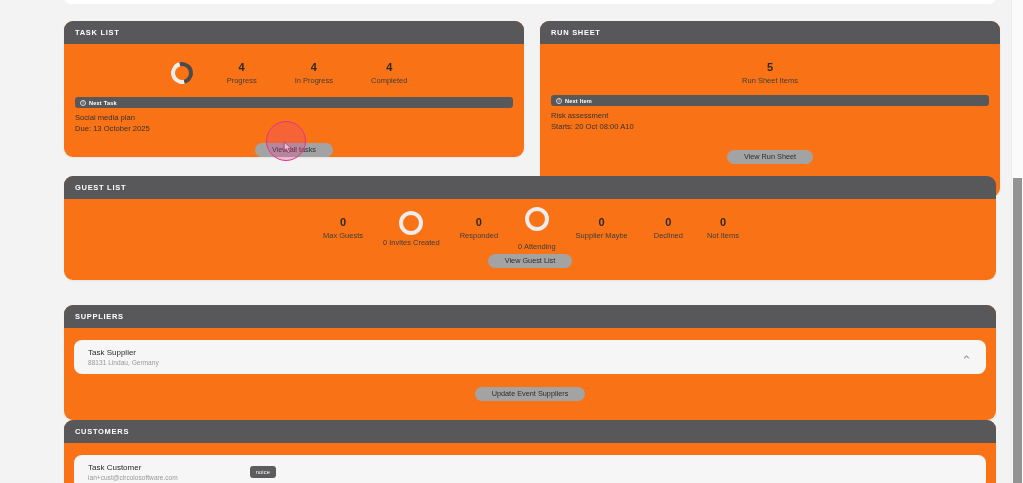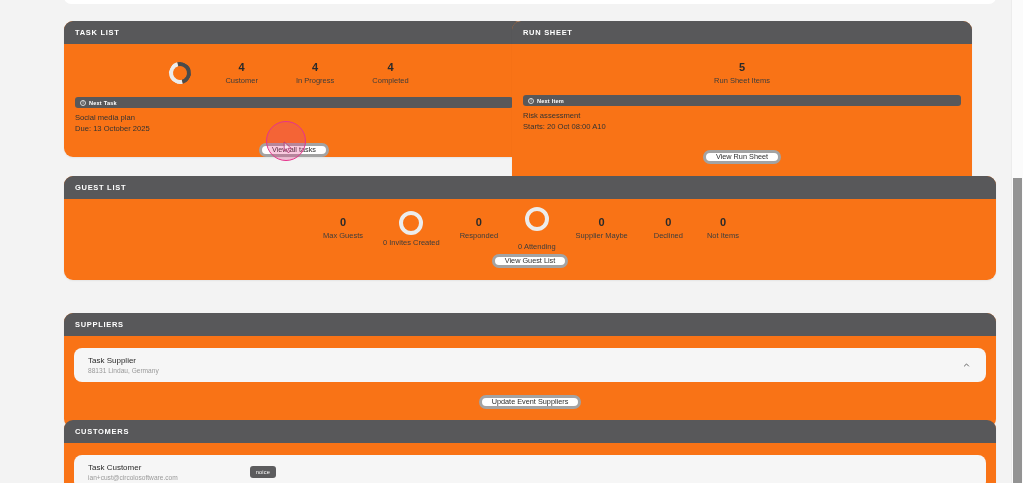--- a/index.html
+++ b/index.html
@@ -74,21 +74,21 @@
     font-size: 5px; color: #e5e5e5; line-height: 1;
     flex: 0 0 auto;
   }
   .info-bar .i-label { color: #ffffff; font-size: 5.6px; font-weight: bold; letter-spacing: .2px; }
 
   .next-line { font-size: 7.6px; color: #333; line-height: 10.5px; }
 
   
   .pill {
     display: inline-flex; align-items: center; justify-content: center;
-    border: 3px solid #a3a3a3;
+    border: 7px solid #a3a3a3;
     border-radius: 11px;
     background: #ffffff;
     color: #2d2d2d;
     font-size: 7.3px;
     height: 14px;
     padding: 0 10px;
     white-space: nowrap;
   }
 
   
@@ -152,21 +152,21 @@
   <div class="panel" style="left:64px; top:21px; width:460px; height:136px;">
     <div class="panel-header">
       <span class="title">TASK LIST</span>
     </div>
     <div class="panel-body">
 
       <div class="stats-row" style="padding-top:12px; height:46px;">
         <div class="donut"></div>
         <div class="stat" style="margin-left:24px;">
           <div class="val">4</div>
-          <div class="lbl">Customer</div>
+          <div class="lbl">Progress</div>
         </div>
         <div class="stat" style="margin-left:18px;">
           <div class="val">4</div>
           <div class="lbl">In Progress</div>
         </div>
         <div class="stat" style="margin-left:18px;">
           <div class="val">4</div>
           <div class="lbl">Completed</div>
         </div>
       </div>
@@ -185,21 +185,21 @@
         <button class="pill">View all tasks</button>
       </div>
     </div>
   </div>
 
   <div class="click-ring" style="left:266px; top:121px;"></div>
   <svg class="cursor-glyph" style="left:283px; top:141px;" viewBox="0 0 11 13">
     <path d="M1.2 1.0 L1.2 10.0 L3.4 7.9 L5.0 11.6 L6.6 10.9 L5.1 7.3 L8.2 7.3 Z" fill="rgba(255,255,255,0.55)" stroke="#b03070" stroke-width="0.8"></path>
   </svg>
 
-  <div class="panel" style="left:512px; top:21px; width:460px; height:176px;">
+  <div class="panel" style="left:540px; top:21px; width:460px; height:176px;">
     <div class="panel-header">
       <span class="title">RUN SHEET</span>
     </div>
     <div class="panel-body">
 
       <div class="stats-row" style="padding-top:14px; height:44px;">
         <div class="stat">
           <div class="val">5</div>
           <div class="lbl">Run Sheet Items</div>
         </div>
@@ -268,21 +268,21 @@
           <div class="lbl">Not Items</div>
         </div>
       </div>
 
       <div style="text-align:center; margin-top:6px;">
         <button class="pill">View Guest List</button>
       </div>
     </div>
   </div>
 
-  <div class="panel" style="left:64px; top:313px; width:932px; height:115px;">
+  <div class="panel" style="left:64px; top:305px; width:932px; height:115px;">
     <div class="panel-header">
       <span class="title">SUPPLIERS</span>
     </div>
     <div class="panel-body">
 
       <div class="row-card" style="margin:12px 10px 0 10px; height:34px;">
         <div>
           <div class="row-name">Task Supplier</div>
           <div class="row-sub">88131 Lindau, Germany</div>
         </div>

